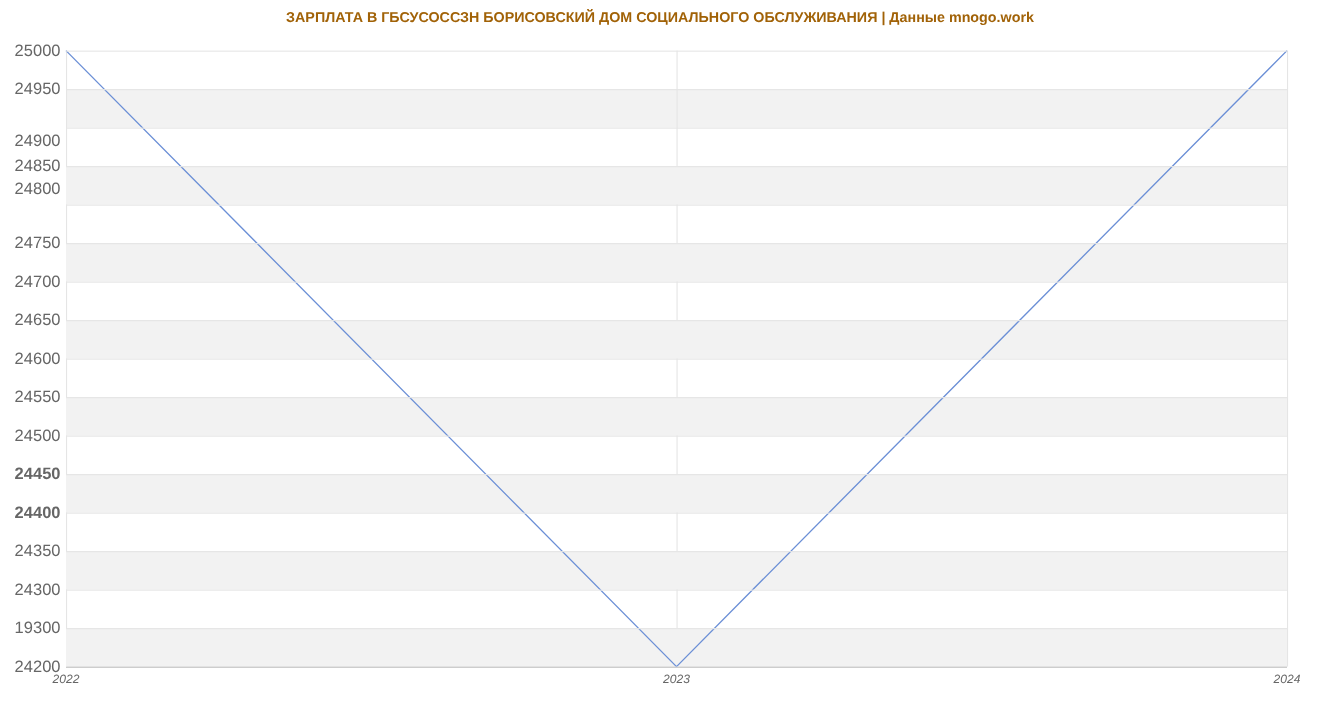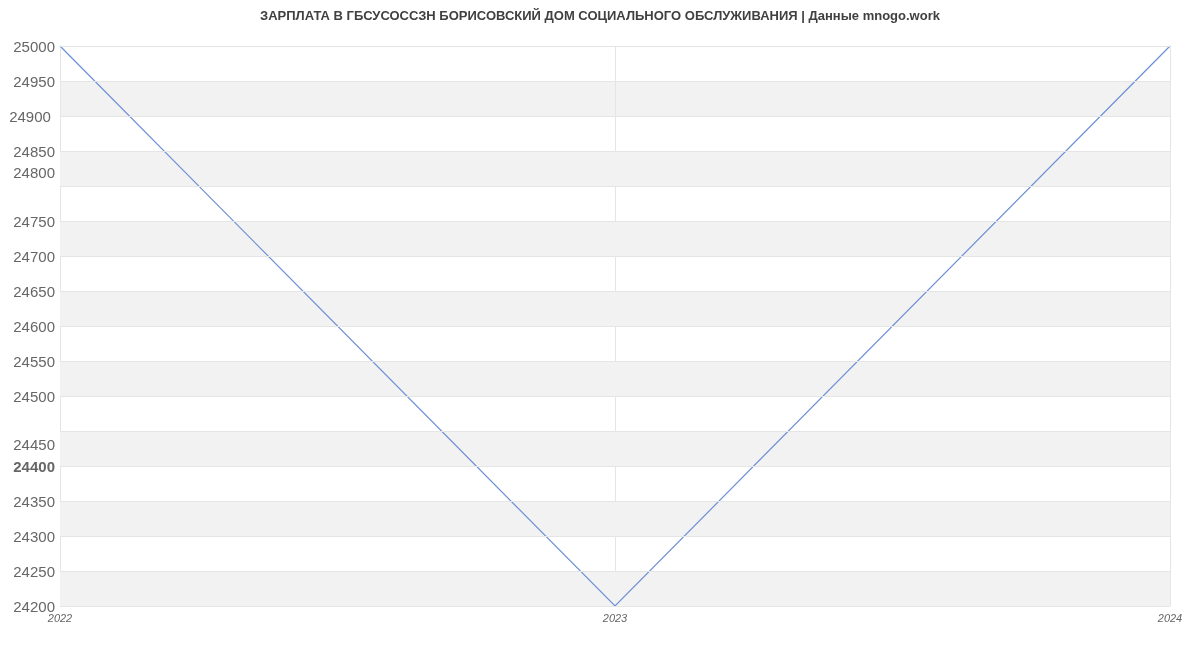--- a/index.html
+++ b/index.html
@@ -17,21 +17,21 @@
     height: 650px;
   }
   .title {
     position: absolute;
     top: 8px;
     left: 0;
     width: 100%;
     text-align: center;
     font-size: 13px;
     font-weight: 600;
-    color: #404040;
+    color: #a16207;
   }
   .plot-area {
     position: absolute;
     left: 60px;
     top: 46px;
     width: 1110px;
     height: 560px;
     border-bottom: 1px solid #666666;
   }
   .hband {
@@ -118,32 +118,32 @@
       <div class="gridline" style="top: 245px;"></div>
       <div class="gridline" style="top: 210px;"></div>
       <div class="gridline" style="top: 175px;"></div>
       <div class="gridline" style="top: 140px;"></div>
       <div class="gridline" style="top: 105px;"></div>
       <div class="gridline" style="top: 70px;"></div>
       <div class="gridline" style="top: 35px;"></div>
       <div class="gridline" style="top: 0px;"></div>
     </div>
 <div class="ytick" style="top: 606px;">24200</div>
-    <div class="ytick" style="top: 571px;">24250</div>
+    <div class="ytick" style="top: 571px;">19300</div>
     <div class="ytick" style="top: 536px;">24300</div>
     <div class="ytick" style="top: 501px;">24350</div>
     <div class="ytick" style="top: 466px; font-weight: bold;">24400</div>
-    <div class="ytick" style="top: 444px;">24450</div>
+    <div class="ytick" style="top: 431px; font-weight: bold;">24450</div>
     <div class="ytick" style="top: 396px;">24500</div>
     <div class="ytick" style="top: 361px;">24550</div>
     <div class="ytick" style="top: 326px;">24600</div>
     <div class="ytick" style="top: 291px;">24650</div>
     <div class="ytick" style="top: 256px;">24700</div>
     <div class="ytick" style="top: 221px;">24750</div>
     <div class="ytick" style="top: 172px;">24800</div>
     <div class="ytick" style="top: 151px; text-align: right;">24850</div>
-    <div class="ytick" style="top: 116px; text-align: center;">24900</div>
+    <div class="ytick" style="top: 128px;">24900</div>
     <div class="ytick" style="top: 81px;">24950</div>
     <div class="ytick" style="top: 46px;">25000</div>
     <div class="xtick" style="left: 60px;">2022</div>
     <div class="xtick" style="left: 615px;">2023</div>
     <div class="xtick" style="left: 1170px;">2024</div>
   </div>
 
 </body></html>

